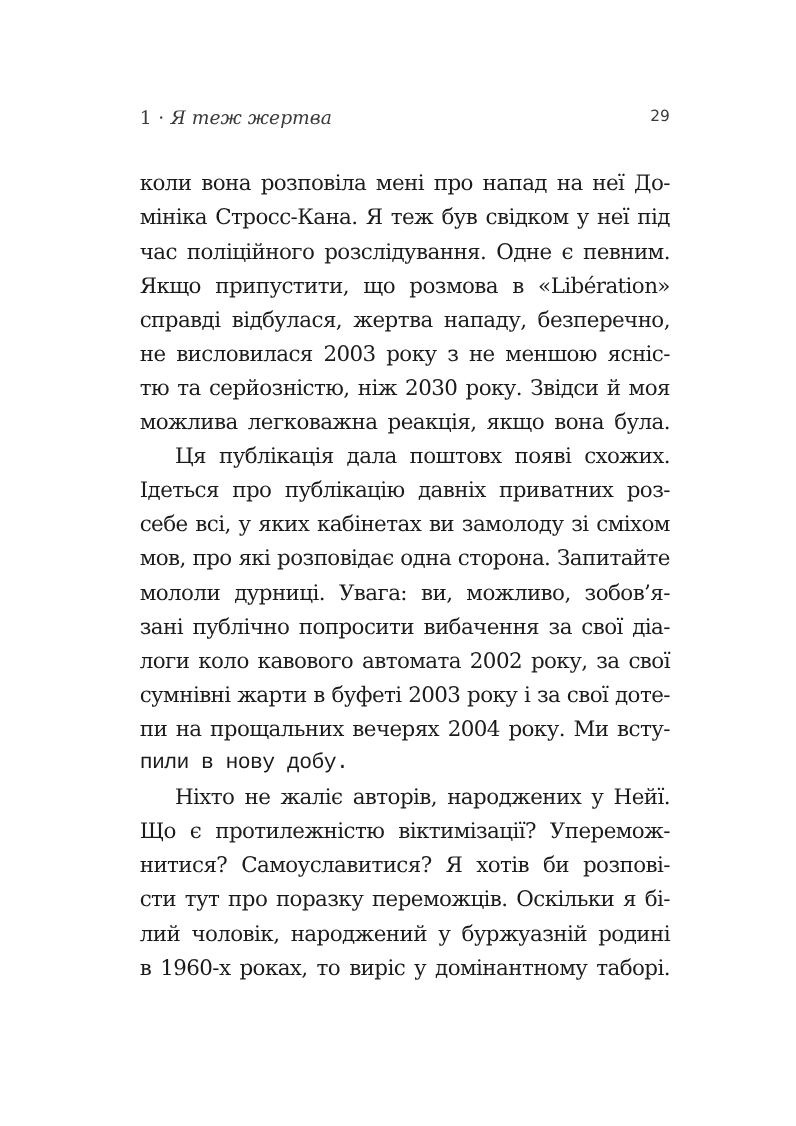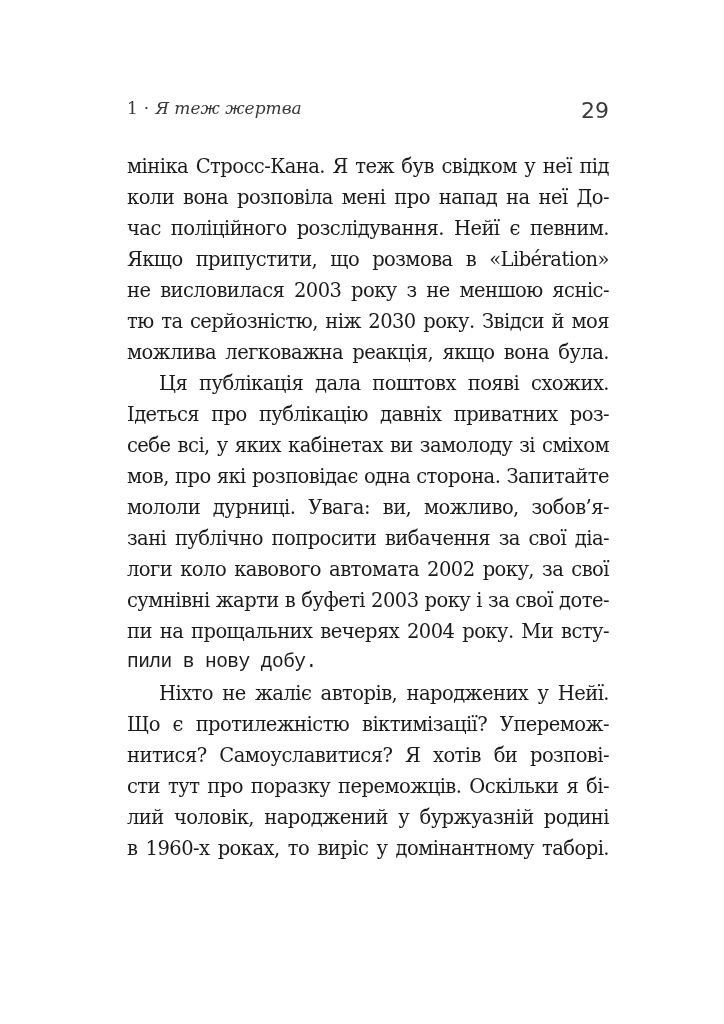--- a/index.html
+++ b/index.html
@@ -6,21 +6,21 @@
   body { width: 724px; height: 1024px; position: relative; overflow: hidden; }
   .page { position: absolute; left: 0; top: 0; width: 724px; height: 1024px; background: #ffffff; }
   .running-head {
     position: absolute; left: 127px; top: 98px; width: 482px; height: 26px;
     font-family: "DejaVu Serif", serif; font-size: 17px; color: #3a3a3a;
   }
   .running-head .left { position: absolute; left: 0; top: 0; white-space: nowrap; }
   .running-head .chap-num { font-style: normal; }
   .running-head .sep { margin: 0 6px; }
   .running-head .chap-title { font-style: italic; }
-  .running-head .page-num { position: absolute; right: 0; top: 0; font-family: "DejaVu Sans", sans-serif; font-size: 22px; }
+  .running-head .page-num { position: absolute; right: 0; top: 0; font-family: "DejaVu Sans", sans-serif; font-size: 14px; }
   .body-text {
     position: absolute; left: 127px; top: 151px; width: 482px;
     font-family: "DejaVu Serif", serif; font-size: 19.5px; color: #1b1b1b;
   }
   .line {
     height: 31px; line-height: 31px; white-space: nowrap;
     text-align: justify; text-align-last: justify;
     letter-spacing: -0.55px;
   }
   .line.last { text-align-last: left; font-family: Liberation Mono, monospace; }
@@ -32,24 +32,25 @@
 <div class="page">
   <div class="running-head">
     <div class="left">
       <span class="chap-num">1</span><span class="sep">·</span><span class="chap-title">Я теж жертва</span>
     </div>
     <div class="page-num">29</div>
   </div>
 
   <div class="body-text">
     <div>
+      <div class="line">коли вона розповіла мені про напад на неї До-</div>
       <div class="line">мініка Стросс-Кана. Я теж був свідком у неї під</div>
-      <div class="line">коли вона розповіла мені про напад на неї До-</div>
-      <div class="line">час поліційного розслідування. Нейї є певним.</div>
+      <div class="line">час поліційного розслідування. Одне є певним.</div>
       <div class="line">Якщо припустити, що розмова в «Libération»</div>
+      <div class="line">справді відбулася, жертва нападу, безперечно,</div>
       <div class="line">не висловилася 2003 року з не меншою яснiс-</div>
       <div class="line">тю та серйозністю, ніж 2030 року. Звідси й моя</div>
       <div class="line">можлива легковажна реакція, якщо вона була.</div>
     </div>
     <div>
       <div class="line indent">Ця публікація дала поштовх появі схожих.</div>
       <div class="line">Ідеться про публікацію давніх приватних роз-</div>
       <div class="line">себе всі, у яких кабінетах ви замолоду зі сміхом</div>
       <div class="line">мов, про які розповідає одна сторона. Запитайте</div>
       <div class="line">мололи дурниці. Увага: ви, можливо, зобов’я-</div>

